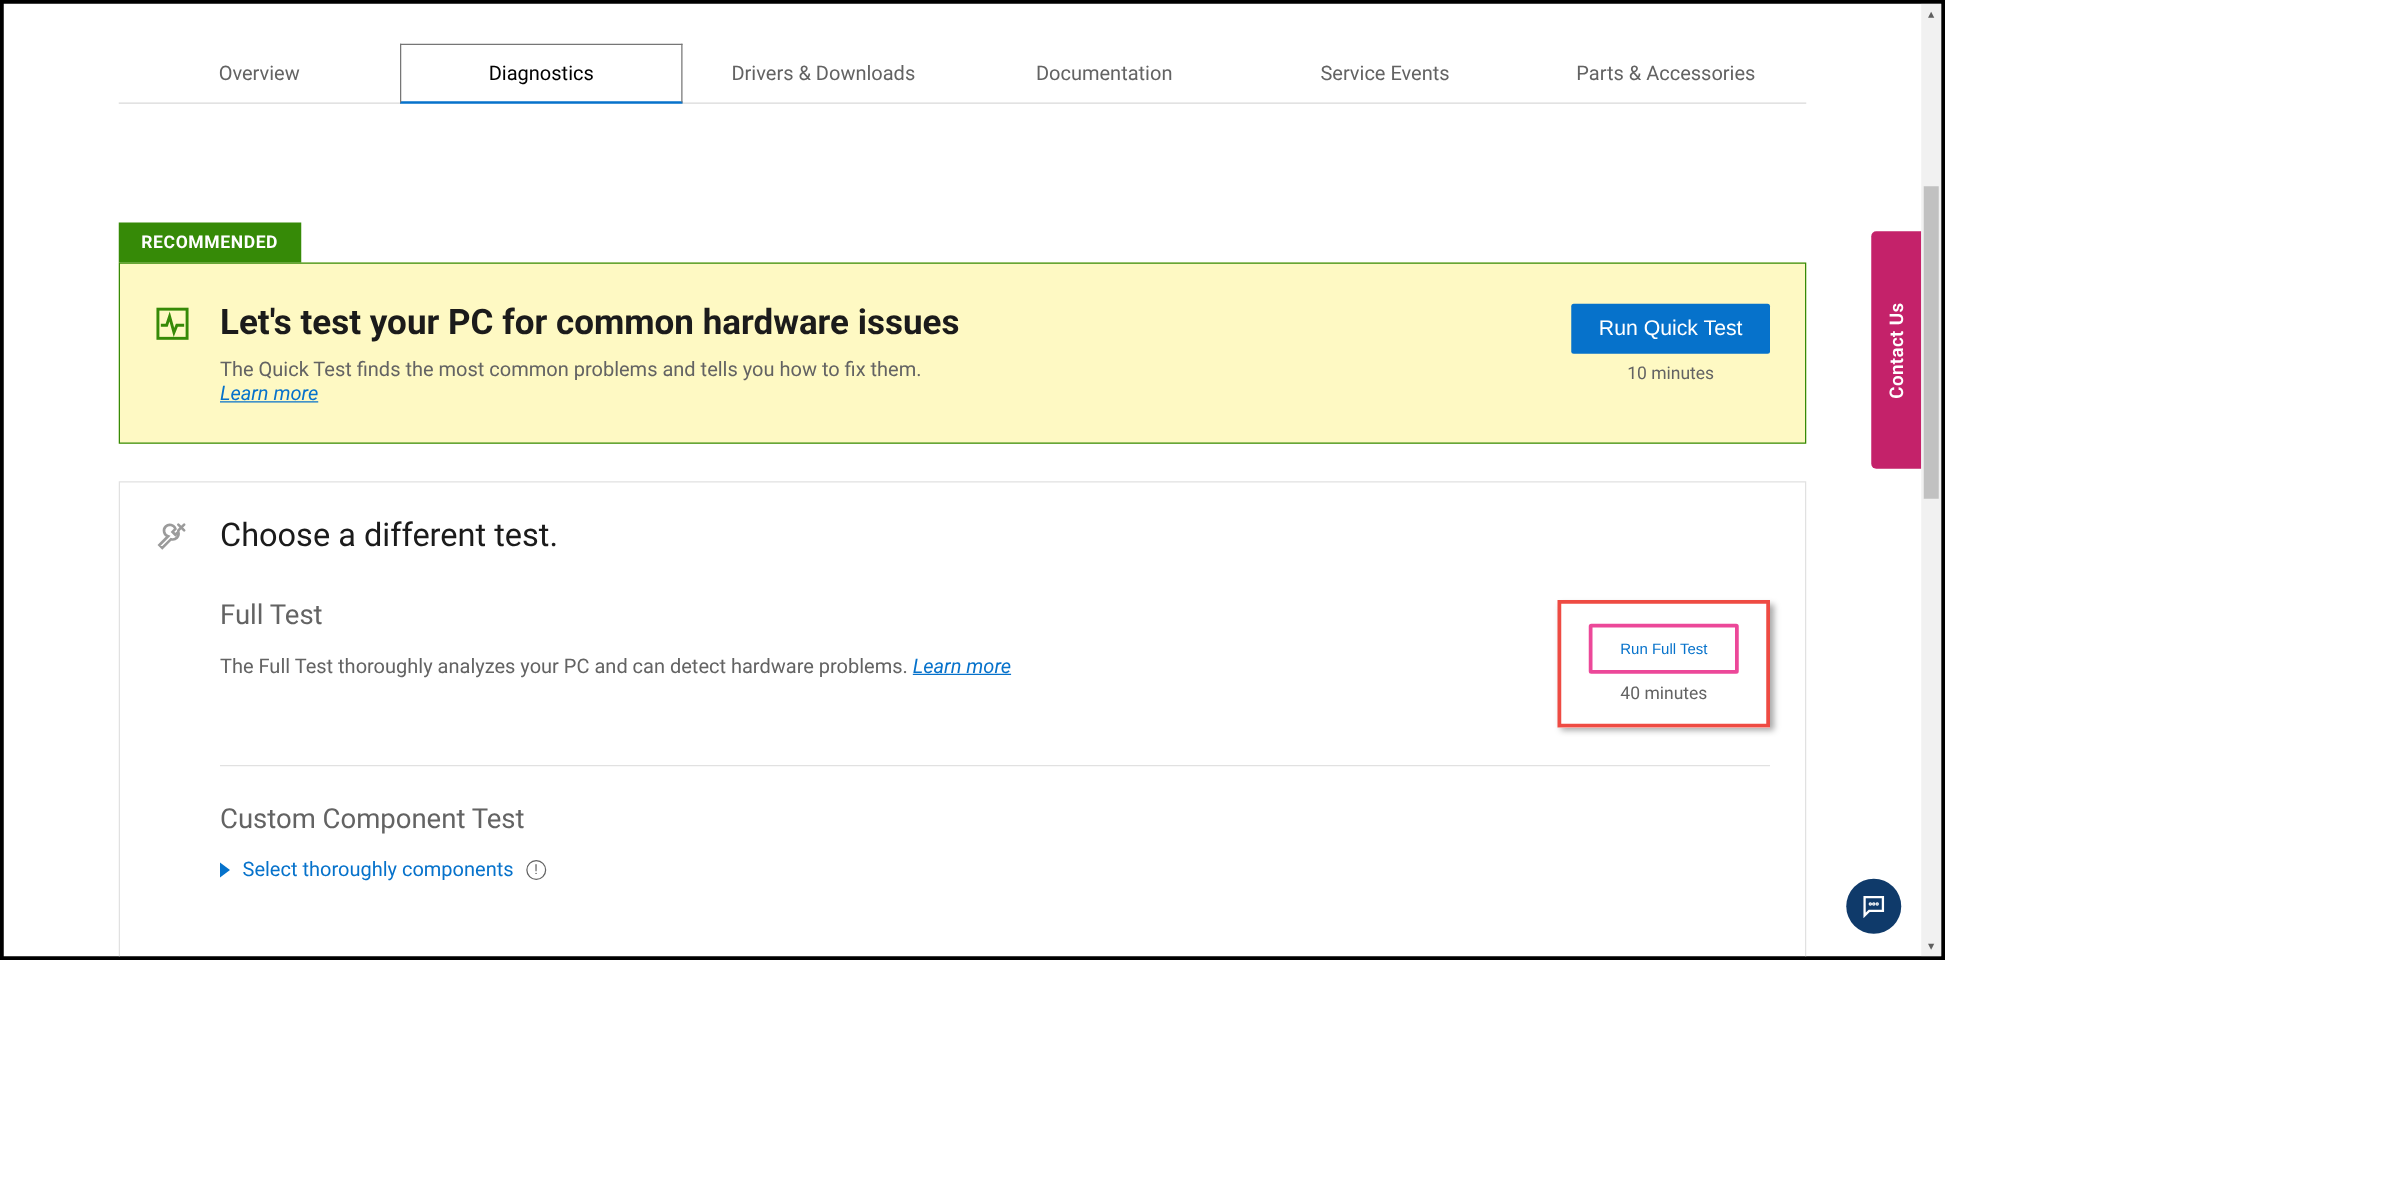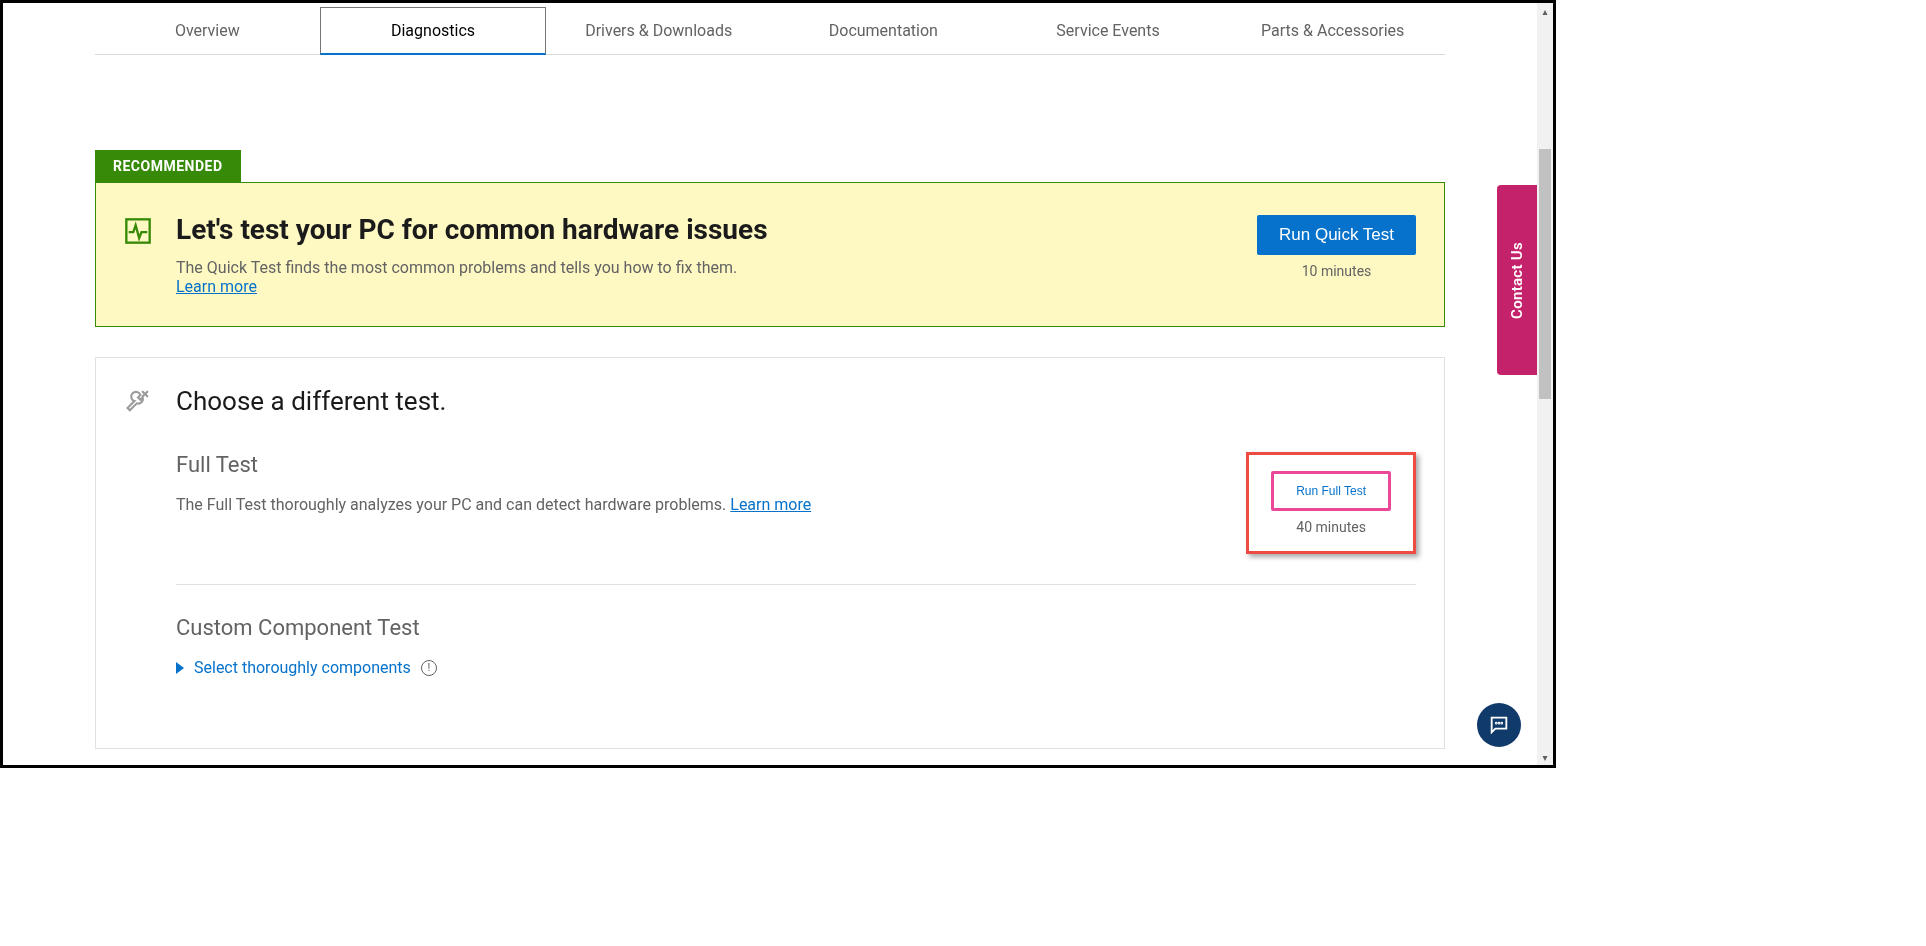--- a/index.html
+++ b/index.html
@@ -46,21 +46,21 @@
     position: absolute;
     left: 2px; right: 2px;
     top: 130px;
     height: 250px;
     background: #c1c1c1;
     border-radius: 0;
   }
   .page {
     width: 1350px;
     margin: 0 auto;
-    padding-top: 4px;
+    padding-top: 32px;
   }
   
   .tabs {
     display: flex;
     border-bottom: 1px solid #d9d9d9;
     height: 48px;
   }
   .tab {
     flex: 1;
     display: flex;
@@ -112,20 +112,21 @@
   .rec-sub {
     font-size: 16px;
     color: #636363;
     margin-bottom: 0;
   }
   .link {
     color: #0672cb;
     text-decoration: underline;
     cursor: pointer;
     font-size: 16px;
+    font-style: italic;
   }
   .rec-action {
     display: flex;
     flex-direction: column;
     align-items: center;
     gap: 8px;
     margin-top: 2px;
   }
   .btn-primary {
     background: #0672cb;

